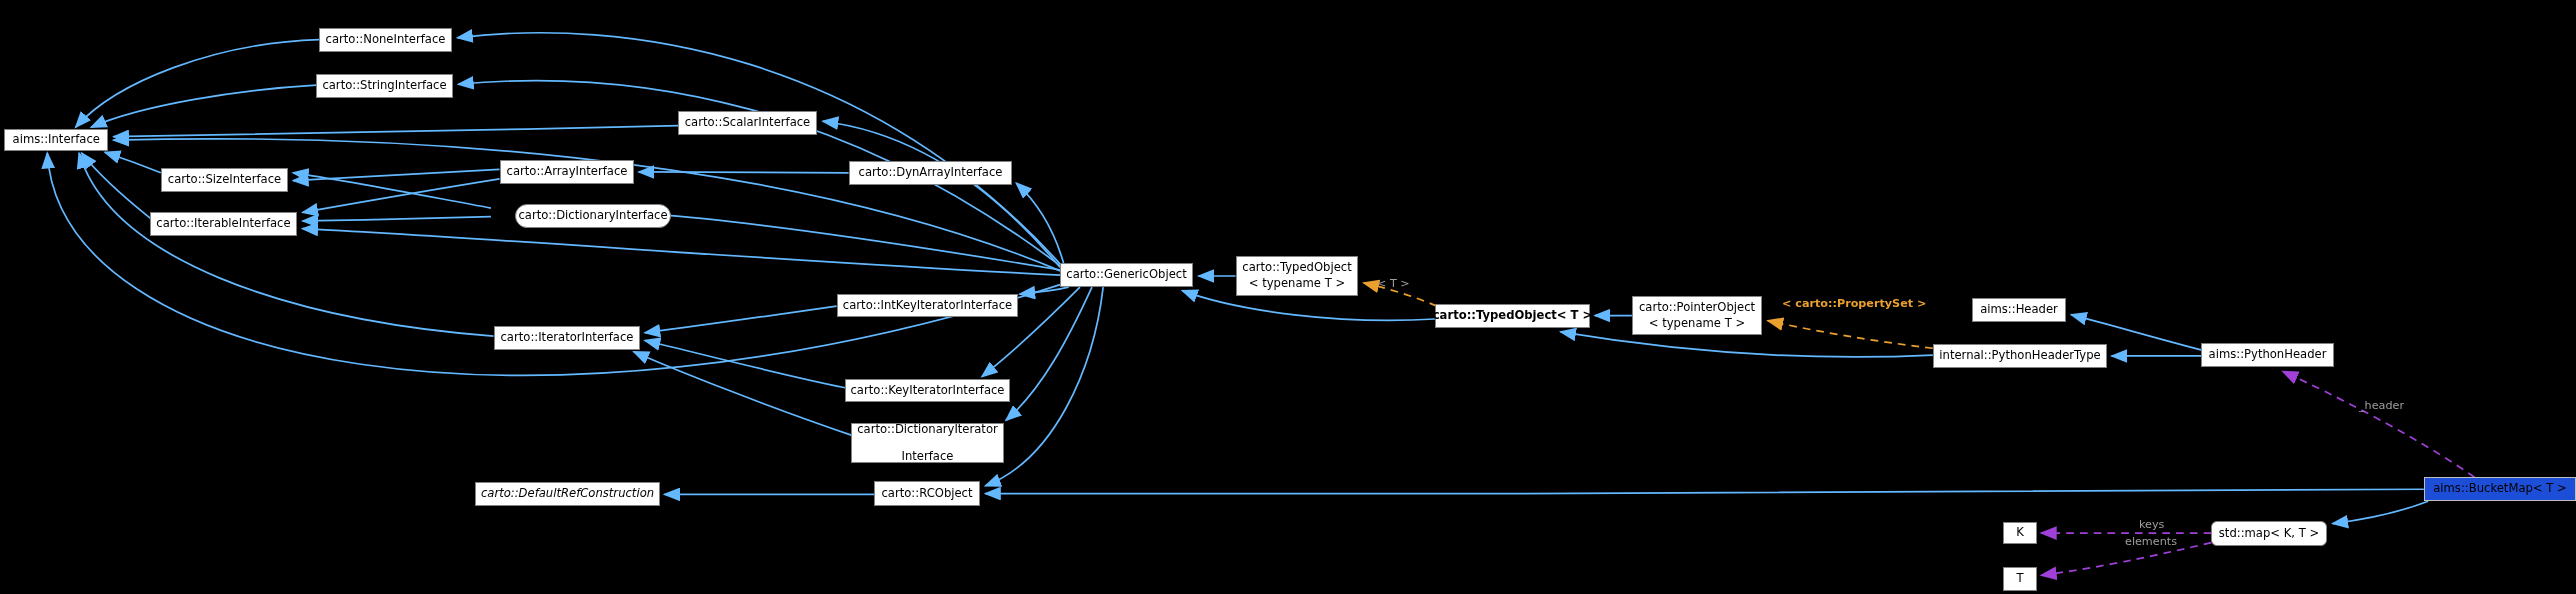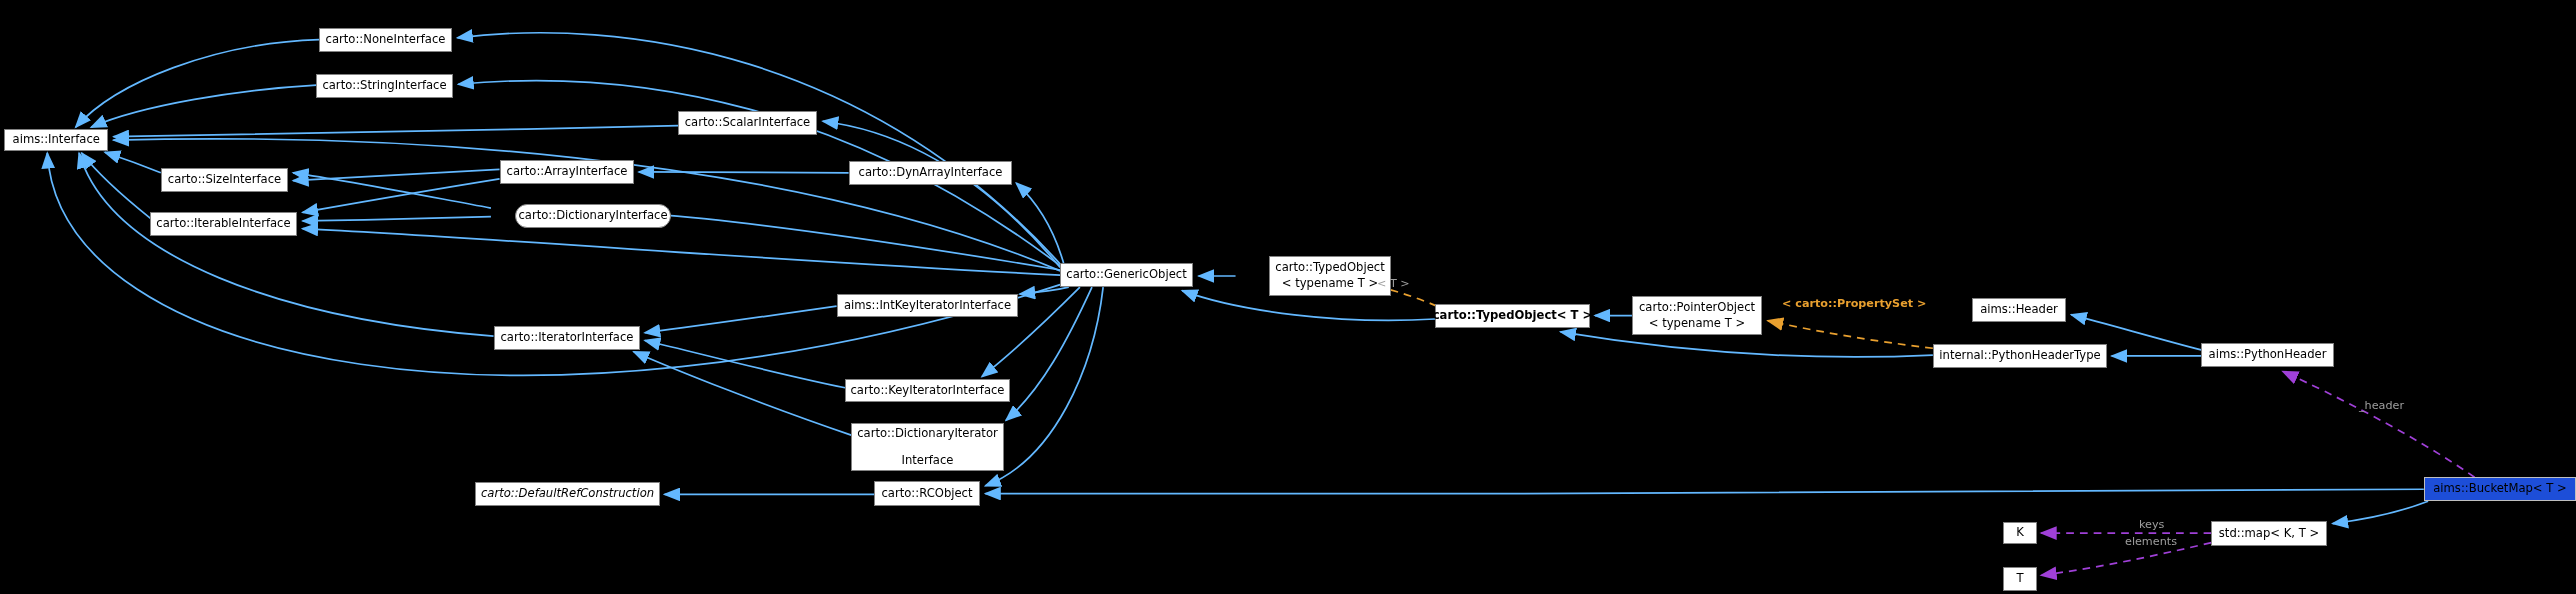--- a/index.html
+++ b/index.html
@@ -102,63 +102,63 @@
     </div>
   <div class="node" style="left:150px;top:212px;width:147px;height:24px;">
       <span>carto::IterableInterface</span>
     </div>
   <div class="node" style="left:515px;top:204px;width:156px;height:24px;border-radius:12px;">
       <span>carto::DictionaryInterface</span>
     </div>
   <div class="node" style="left:1060px;top:263px;width:133px;height:24px;">
       <span>carto::GenericObject</span>
     </div>
-  <div class="node" style="left:1236px;top:256px;width:122px;height:40px;margin-left:33px;">
+  <div class="node" style="left:1236px;top:256px;width:122px;height:40px;">
     <span>carto::TypedObject</span>
     <span>&lt; typename T &gt;</span>
   </div>
   <div class="node" style="left:1435px;top:304px;width:155px;height:24px;font-weight:bold;">
       <span>carto::TypedObject&lt; T &gt;</span>
     </div>
   <div class="node" style="left:1632px;top:296px;width:130px;height:39px;">
     <span>carto::PointerObject</span>
     <span>&lt; typename T &gt;</span>
   </div>
   <div class="node" style="left:1972px;top:298px;width:94px;height:24px;">
       <span>aims::Header</span>
     </div>
   <div class="node" style="left:1933px;top:344px;width:174px;height:24px;">
       <span>internal::PythonHeaderType</span>
     </div>
   <div class="node" style="left:2201px;top:343px;width:133px;height:24px;">
       <span>aims::PythonHeader</span>
     </div>
   <div class="node" style="left:837px;top:294px;width:181px;height:23px;">
-      <span>aims::IntKeyIteratorInterface</span>
+      <span>carto::IntKeyIteratorInterface</span>
     </div>
   <div class="node" style="left:494px;top:326px;width:146px;height:24px;">
       <span>carto::IteratorInterface</span>
     </div>
   <div class="node" style="left:845px;top:379px;width:165px;height:23px;">
       <span>carto::KeyIteratorInterface</span>
     </div>
-  <div class="node" style="left:851px;top:423px;width:153px;height:48px;gap:11px;">
+  <div class="node" style="left:851px;top:423px;width:153px;height:40px;gap:11px;">
     <span>carto::DictionaryIterator</span>
     <span>Interface</span>
   </div>
   <div class="node" style="left:475px;top:482px;width:185px;height:24px;font-style:italic;">
       <span>carto::DefaultRefConstruction</span>
     </div>
   <div class="node" style="left:874px;top:481px;width:106px;height:25px;">
       <span>carto::RCObject</span>
     </div>
   <div class="node current" style="left:2424px;top:477px;width:152px;height:24px;">
       <span>aims::BucketMap&lt; T &gt;</span>
     </div>
-  <div class="node" style="left:2211px;top:521px;width:116px;height:25px;">
+  <div class="node" style="left:2211px;top:521px;width:116px;height:25px;border-radius:6px;">
       <span>std::map&lt; K, T &gt;</span>
     </div>
   <div class="node" style="left:2003px;top:522px;width:34px;height:22.4px;">
       <span>K</span>
     </div>
   <div class="node" style="left:2003px;top:567px;width:34px;height:24px;">
       <span>T</span>
     </div>
 
   <span class="lbl" style="left:1377px;top:277px;">&lt; T &gt;</span>

